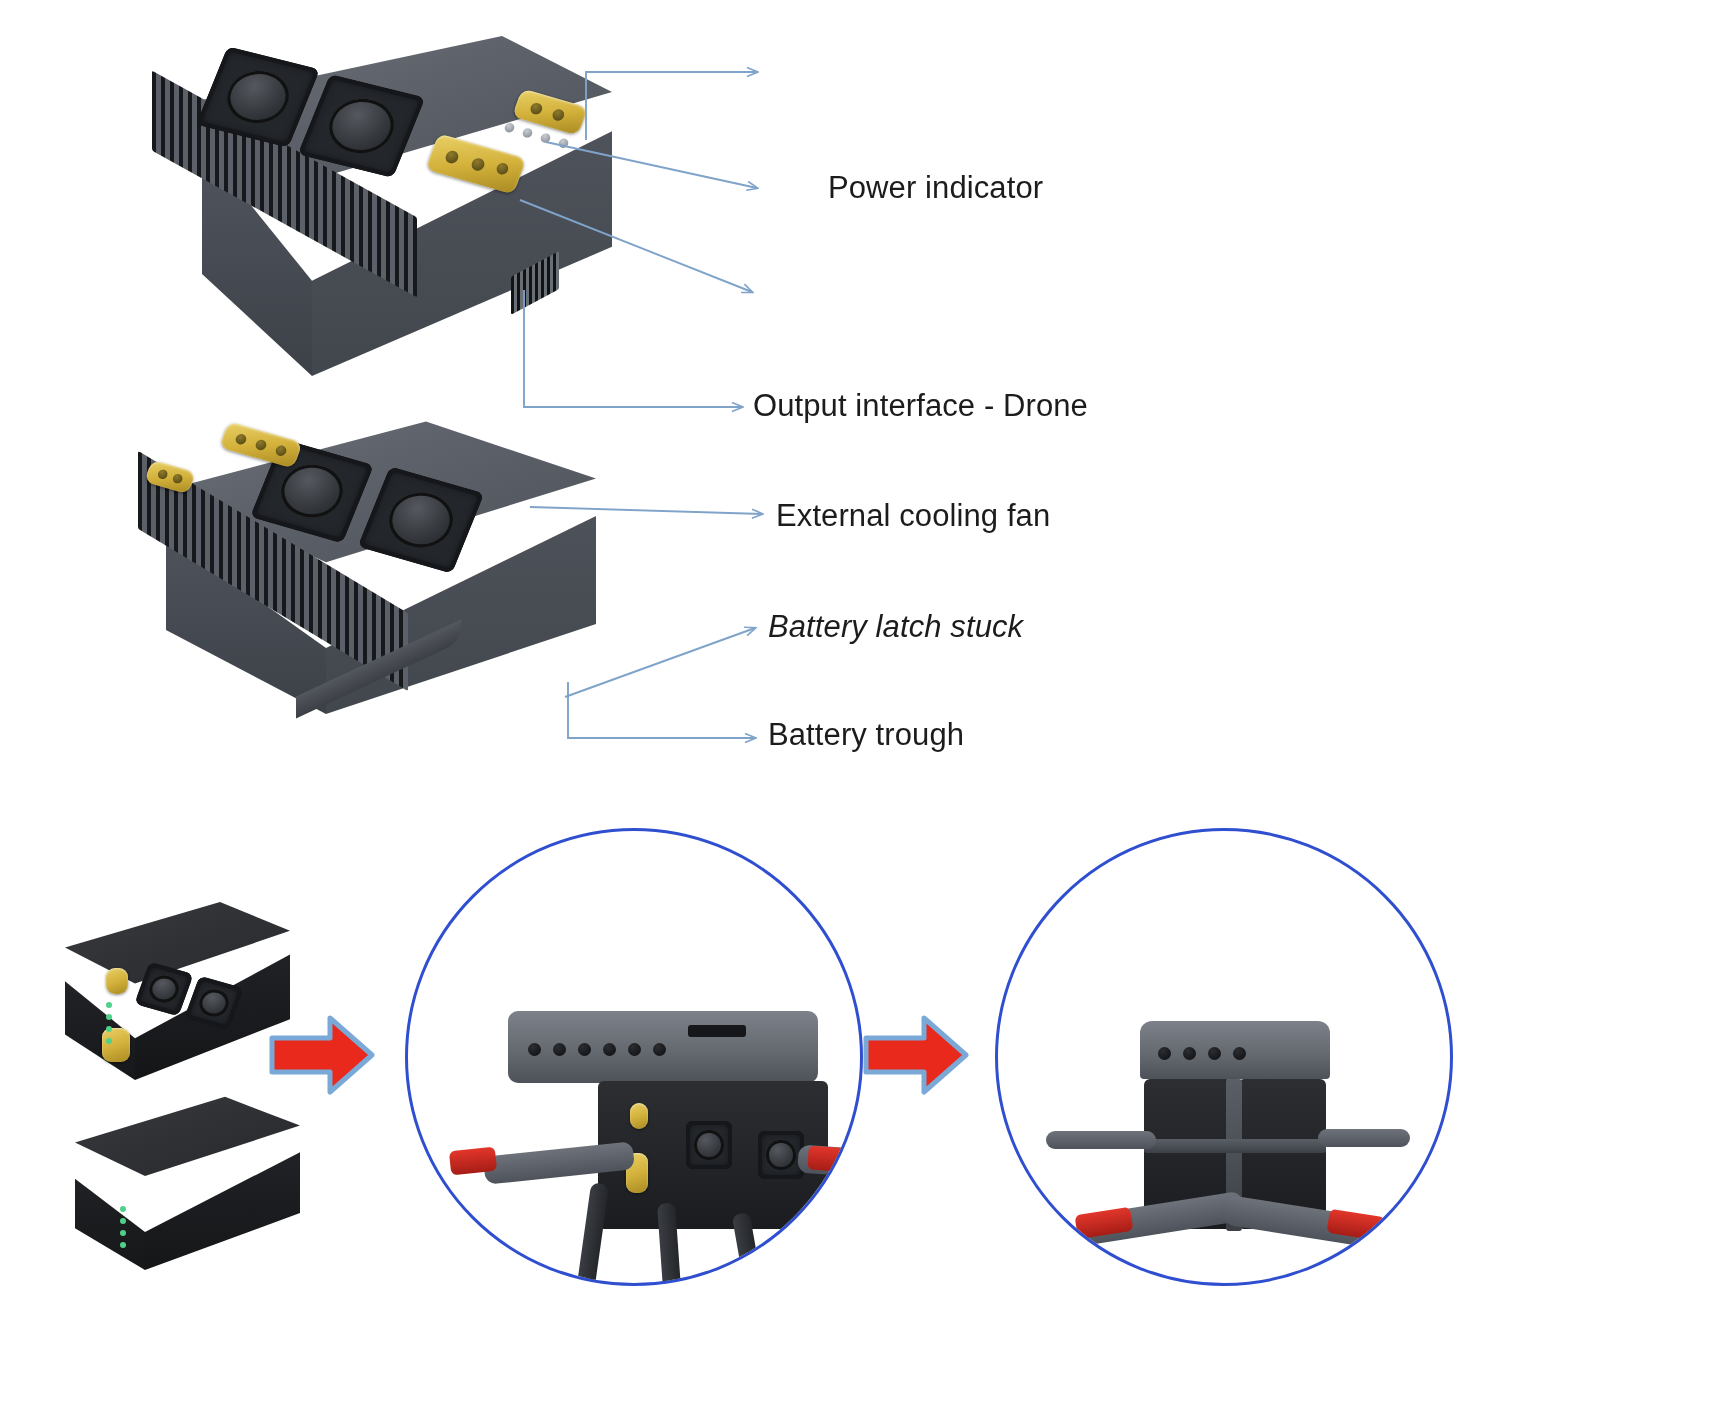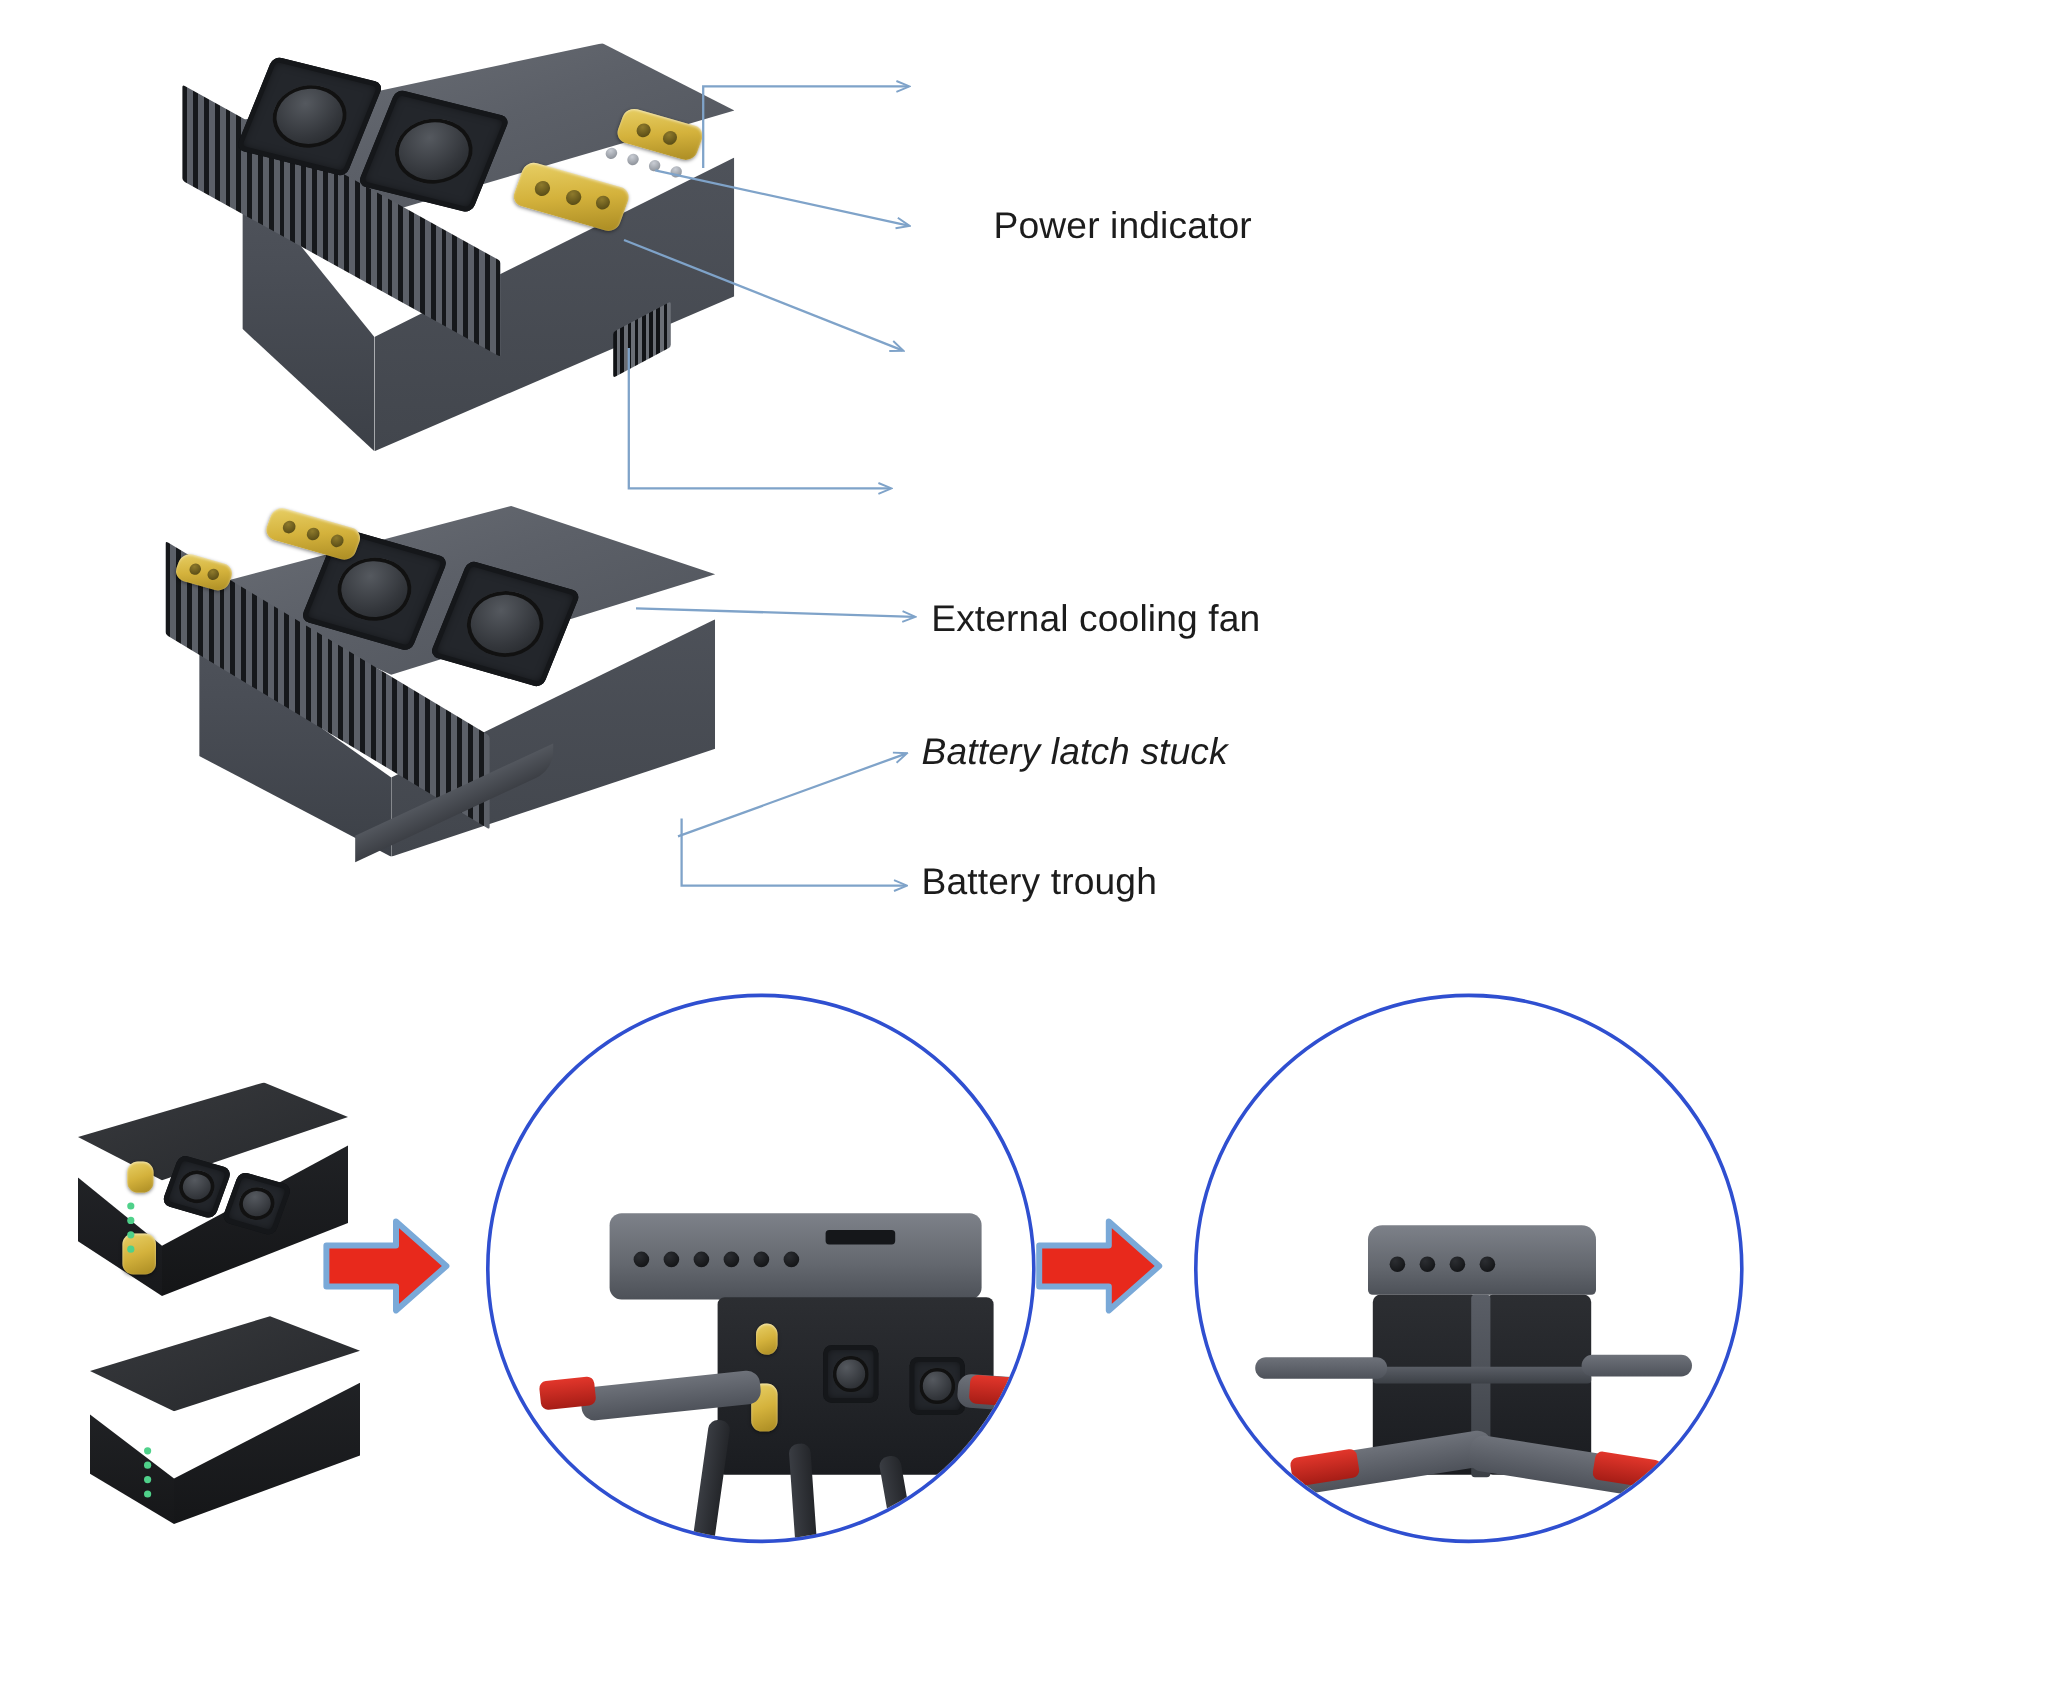--- a/index.html
+++ b/index.html
@@ -199,20 +199,21 @@
       <path d="M565,697 L755,628"></path>
 
       <path d="M568,682 L568,738 L755,738"></path>
     </g>
   </svg>
 
 
   <div class="callout-label" style="left:804px;top:172px;margin-left:24px;">Power indicator</div>
 
 
+  <div class="callout-label" style="left:753px;top:390px;">Output interface - Drone</div>
 
   <div class="callout-label" style="left:776px;top:500px;">External cooling fan</div>
 
   <div class="callout-label" style="left:768px;top:611px;font-style:italic;">Battery latch stuck</div>
 
   <div class="callout-label" style="left:768px;top:719px;">Battery trough</div>
 
   <div style="position:absolute;left:40px;top:890px;width:260px;height:420px;">
 
     <div class="batt" style="left:0;top:0;width:250px;height:190px;">

